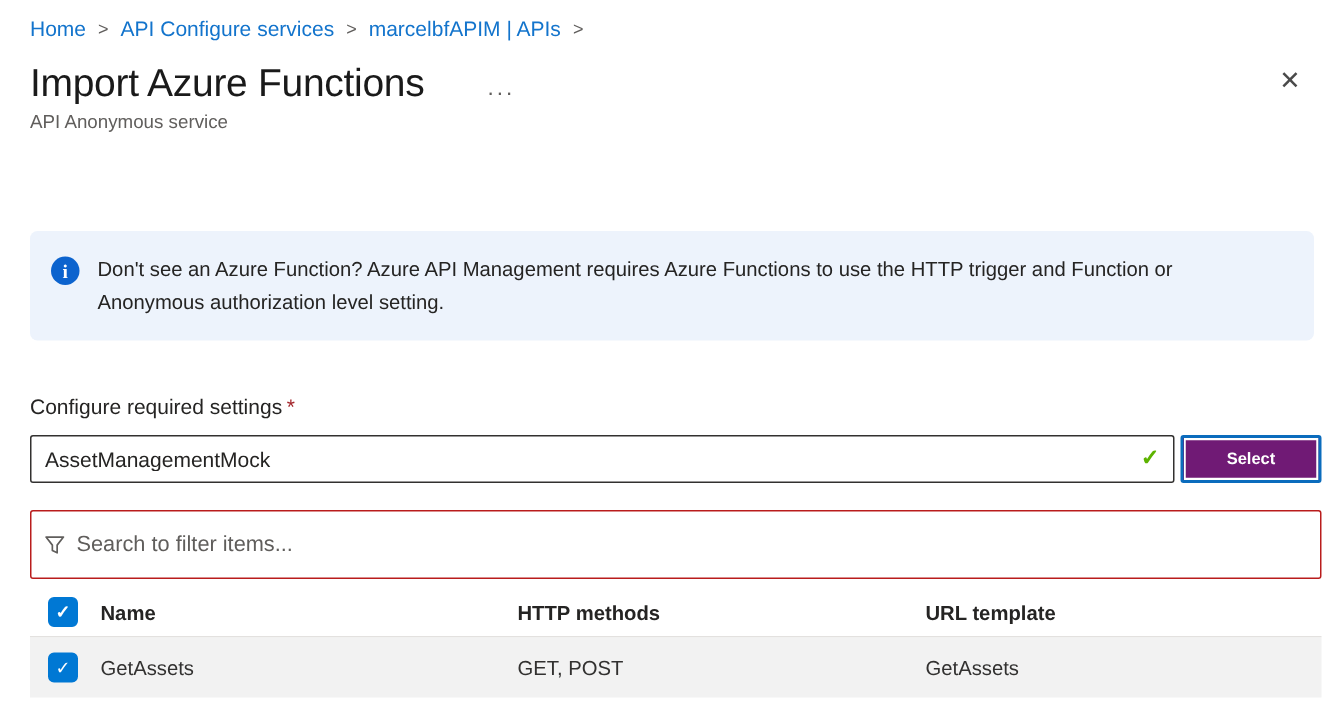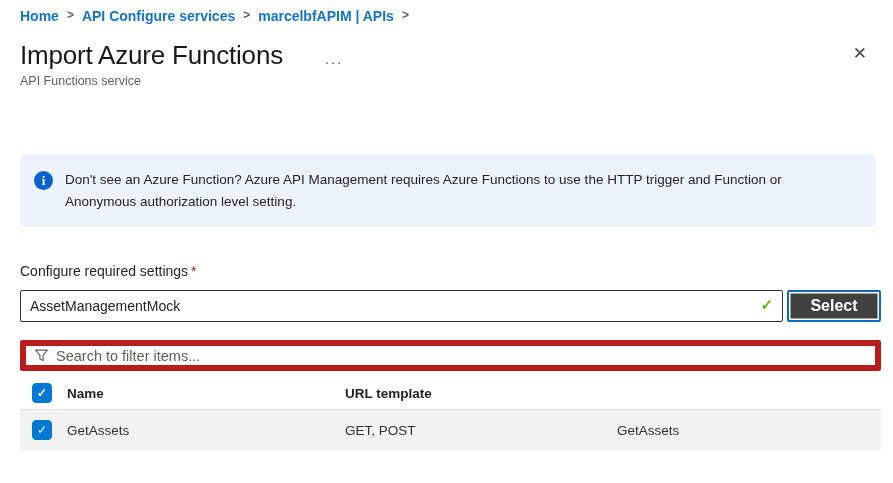--- a/index.html
+++ b/index.html
@@ -1,21 +1,21 @@
 <!DOCTYPE html>
 <html><head>
 <meta charset="utf-8">
 <style>
   * { margin:0; padding:0; box-sizing:border-box; }
   html,body { width:893px; height:483px; background:#fff; overflow:hidden; }
   body { font-family:"Liberation Sans", sans-serif; color:#323130; }
   .page { padding:8px 12px 0 20px; width:893px; }
 
   
-  .breadcrumb { display:flex; gap:8px; font-size:14px; height:22px;font-weight:bold; }
+  .breadcrumb { display:flex; align-items:center; gap:8px; font-size:14px; height:22px; }
   .crumb { color:#1374cc; cursor:pointer; text-decoration:none; }
   .crumb-sep { color:#605e5c; font-size:12px; }
 
   
   .title-row { display:flex; align-items:center; margin-top:10px; }
   .page-title { font-size:26px; font-weight:400; color:#1a1a1a; letter-spacing:-0.2px; }
   .ellipsis { color:#605e5c; font-size:15px; letter-spacing:2px; margin-left:42px; margin-top:6px; cursor:pointer; }
   .spacer { flex:1; }
   .close-btn { color:#4a4a4a; font-size:17px; line-height:1; cursor:pointer; padding:4px 8px; margin-right:6px; margin-top:-4px; }
   .subtitle { font-size:12.5px; color:#605e5c; margin-top:3px; }
@@ -25,24 +25,24 @@
   .info-icon { width:19px; height:19px; min-width:19px; border-radius:50%; background:#0c63ce; color:#fff; font-weight:700; font-size:13px; display:flex; align-items:center; justify-content:center; margin-top:2px; font-family:"Liberation Serif", serif; }
   .banner-text { font-size:13.5px; line-height:1.6; color:#252423; max-width:742px; }
 
   
   .field-label { margin-top:36px; font-size:14px; color:#252423; }
   .required { color:#a4262c; margin-left:3px; }
   .input-row { display:flex; margin-top:11px; margin-right:0;justify-content:flex-end; }
   .text-input-wrap { position:relative; flex:1; }
   .text-input { width:100%; height:32px; border:1px solid #323130; border-radius:2px; font-size:14px; font-family:"Liberation Sans", sans-serif; padding:0 30px 0 9px; color:#252423; outline:none; }
   .valid-check { position:absolute; right:10px; top:6px; color:#5db300; font-size:15px; font-weight:700; pointer-events:none; }
-  .select-btn { width:94px; height:32px; margin-left:4px; background:#404040; color:#fff; font-size:16px; font-weight:700; font-family:"Liberation Sans", sans-serif; border:2px solid #0b6cbd; border-radius:2px; box-shadow: inset 0 0 0 1.5px #fff; cursor:pointer; }
+  .select-btn { width:94px; height:32px; margin-left:4px; background:#701a75; color:#fff; font-size:11px; font-weight:700; font-family:"Liberation Sans", sans-serif; border:2px solid #0b6cbd; border-radius:2px; box-shadow: inset 0 0 0 1.5px #fff; cursor:pointer; }
 
   
-  .filter-box { margin-top:18px; height:31px; border:6px solid #b91c1c; border-radius:2px; display:flex; align-items:center; padding:0 8px; gap:7px; background:#fff; }
+  .filter-box { margin-top:18px; height:46px; border:1px solid #b91c1c; border-radius:2px; display:flex; align-items:center; padding:0 8px; gap:7px; background:#fff; }
   .filter-box input { border:none; outline:none; flex:1; font-size:14.5px; font-family:"Liberation Sans", sans-serif; color:#323130; background:transparent; }
   .filter-box input::placeholder { color:#605e5c; opacity:1; }
   .funnel-icon { display:flex; align-items:center; }
 
   
   .tbl { margin-top:6px; font-size:13.5px; }
   .tbl-row { display:grid; grid-template-columns:47px 278px 272px 1fr; align-items:center; }
   .tbl-head { height:33px; font-weight:700; color:#252423; border-bottom:1px solid #e3e1df; }
   .tbl-data { height:40px; background:#f2f2f2; font-weight:400; color:#323130; cursor:pointer; }
   .checkbox { width:20px; height:20px; margin-left:12px; background:#0078d4; border:1px solid #0078d4; border-radius:4px; display:flex; align-items:center; justify-content:center; cursor:pointer; }
@@ -62,21 +62,21 @@
     <a class="crumb">marcelbfAPIM | APIs</a>
     <span class="crumb-sep">&gt;</span>
   </nav>
 
   <div class="title-row">
     <h1 class="page-title">Import Azure Functions</h1>
     <span class="ellipsis">...</span>
     <span class="spacer"></span>
     <span class="close-btn">✕</span>
   </div>
-  <div class="subtitle">API Functions service</div>
+  <div class="subtitle">API Anonymous service</div>
 
   <div class="banner">
     <span class="info-icon">i</span>
     <span class="banner-text">Don't see an Azure Function? Azure API Management requires Azure Functions to use the HTTP trigger and Function or Anonymous authorization level setting.</span>
   </div>
 
   <div class="field-label">
     <span>Configure required settings</span><span class="required">*</span>
   </div>
   <div class="input-row">
@@ -95,20 +95,21 @@
     </span>
     <input type="text" placeholder="Search to filter items..." style="">
   </div>
 
   <div class="tbl">
     <div class="tbl-row tbl-head">
       <div class="checkbox">
         <span class="tick">✓</span>
       </div>
       <div class="cell">Name</div>
+      <div class="cell">HTTP methods</div>
       <div class="cell">URL template</div>
     </div>
     <div class="tbl-row tbl-data">
       <div class="checkbox">
         <span class="tick">✓</span>
       </div>
       <div class="cell">GetAssets</div>
       <div class="cell">GET, POST</div>
       <div class="cell">GetAssets</div>
     </div>

